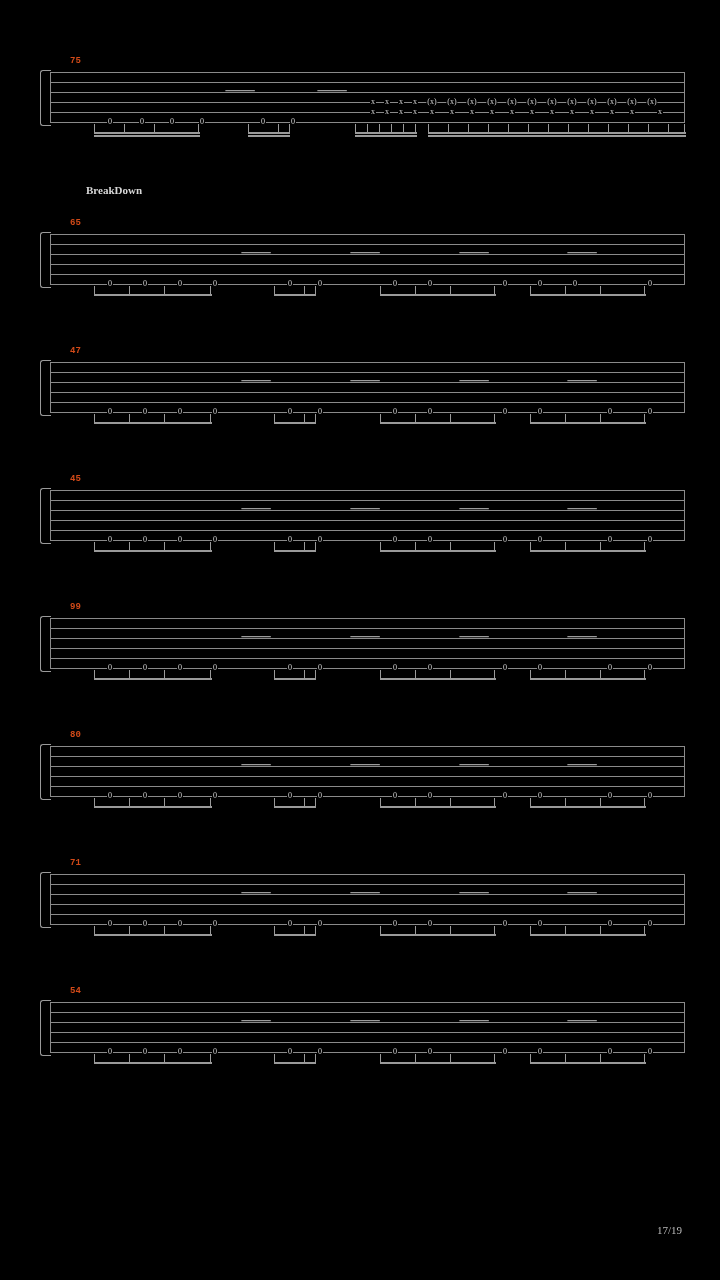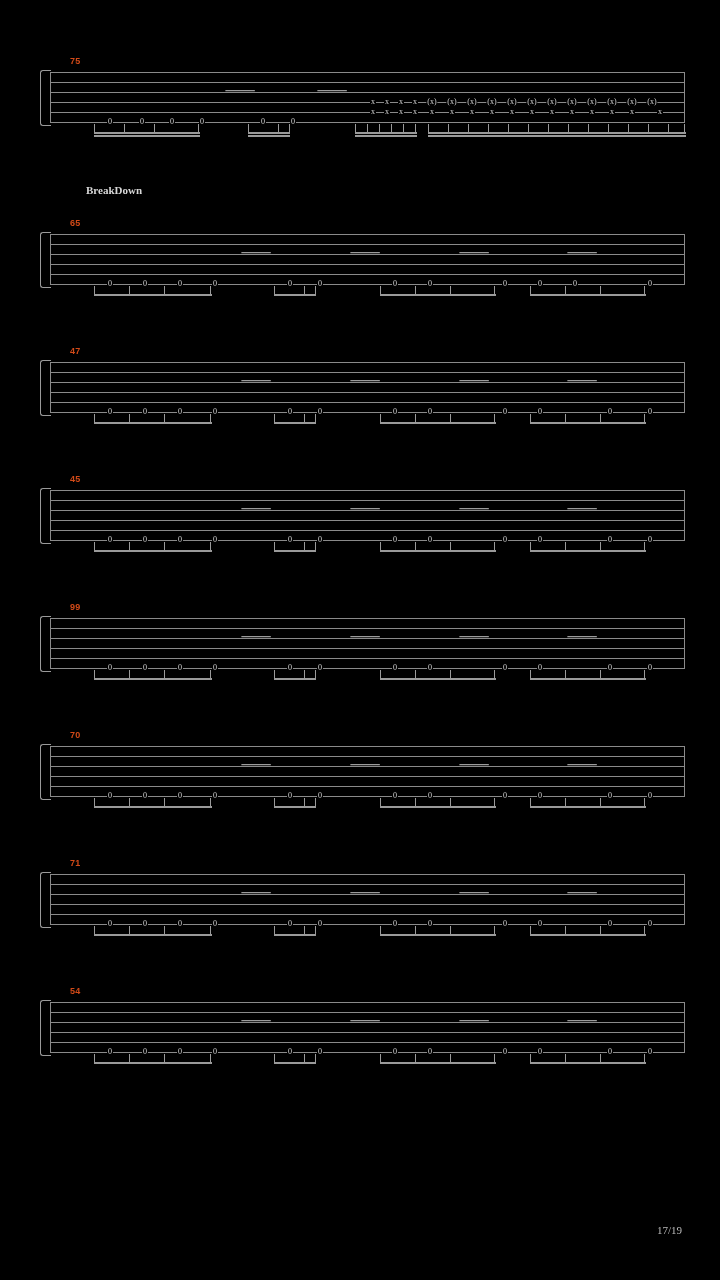--- a/index.html
+++ b/index.html
@@ -26,21 +26,21 @@
     left: 40px;
     width: 645px;
   }
   .measure-number {
     position: absolute;
     top: -16px;
     left: 30px;
     color: #d24a18;
     font-size: 9px;
     font-weight: bold;
-    font-family: Liberation Sans, sans-serif;
+    font-family: Liberation Mono, monospace;
     letter-spacing: 0.2px;
   }
   .section-label {
     position: absolute;
     color: #d8d8d8;
     font-size: 11px;
     font-weight: bold;
     font-family: "Liberation Serif", serif;
   }
   
@@ -469,21 +469,21 @@
         </div>
         <div class="beamgroup" style="left: 490px; top: 52px; width: 116px;">
           <div class="beam b1"></div>
           <div class="stem" style="left: 0px;"></div>
           <div class="stem" style="left: 35px;"></div>
           <div class="stem" style="left: 70px;"></div>
           <div class="stem" style="left: 114px;"></div>
         </div>
       </div>
       <div class="system" style="top: 746px;">
-        <div class="measure-number">70</div>
+        <div class="measure-number">80</div>
         <div class="brace"></div>
         <div class="staff">
           <div class="line l0"></div>
           <div class="line l1"></div>
           <div class="line l2"></div>
           <div class="line l3"></div>
           <div class="line l4"></div>
           <div class="line l5"></div>
           <div class="bar-left"></div>
           <div class="bar-right"></div>

